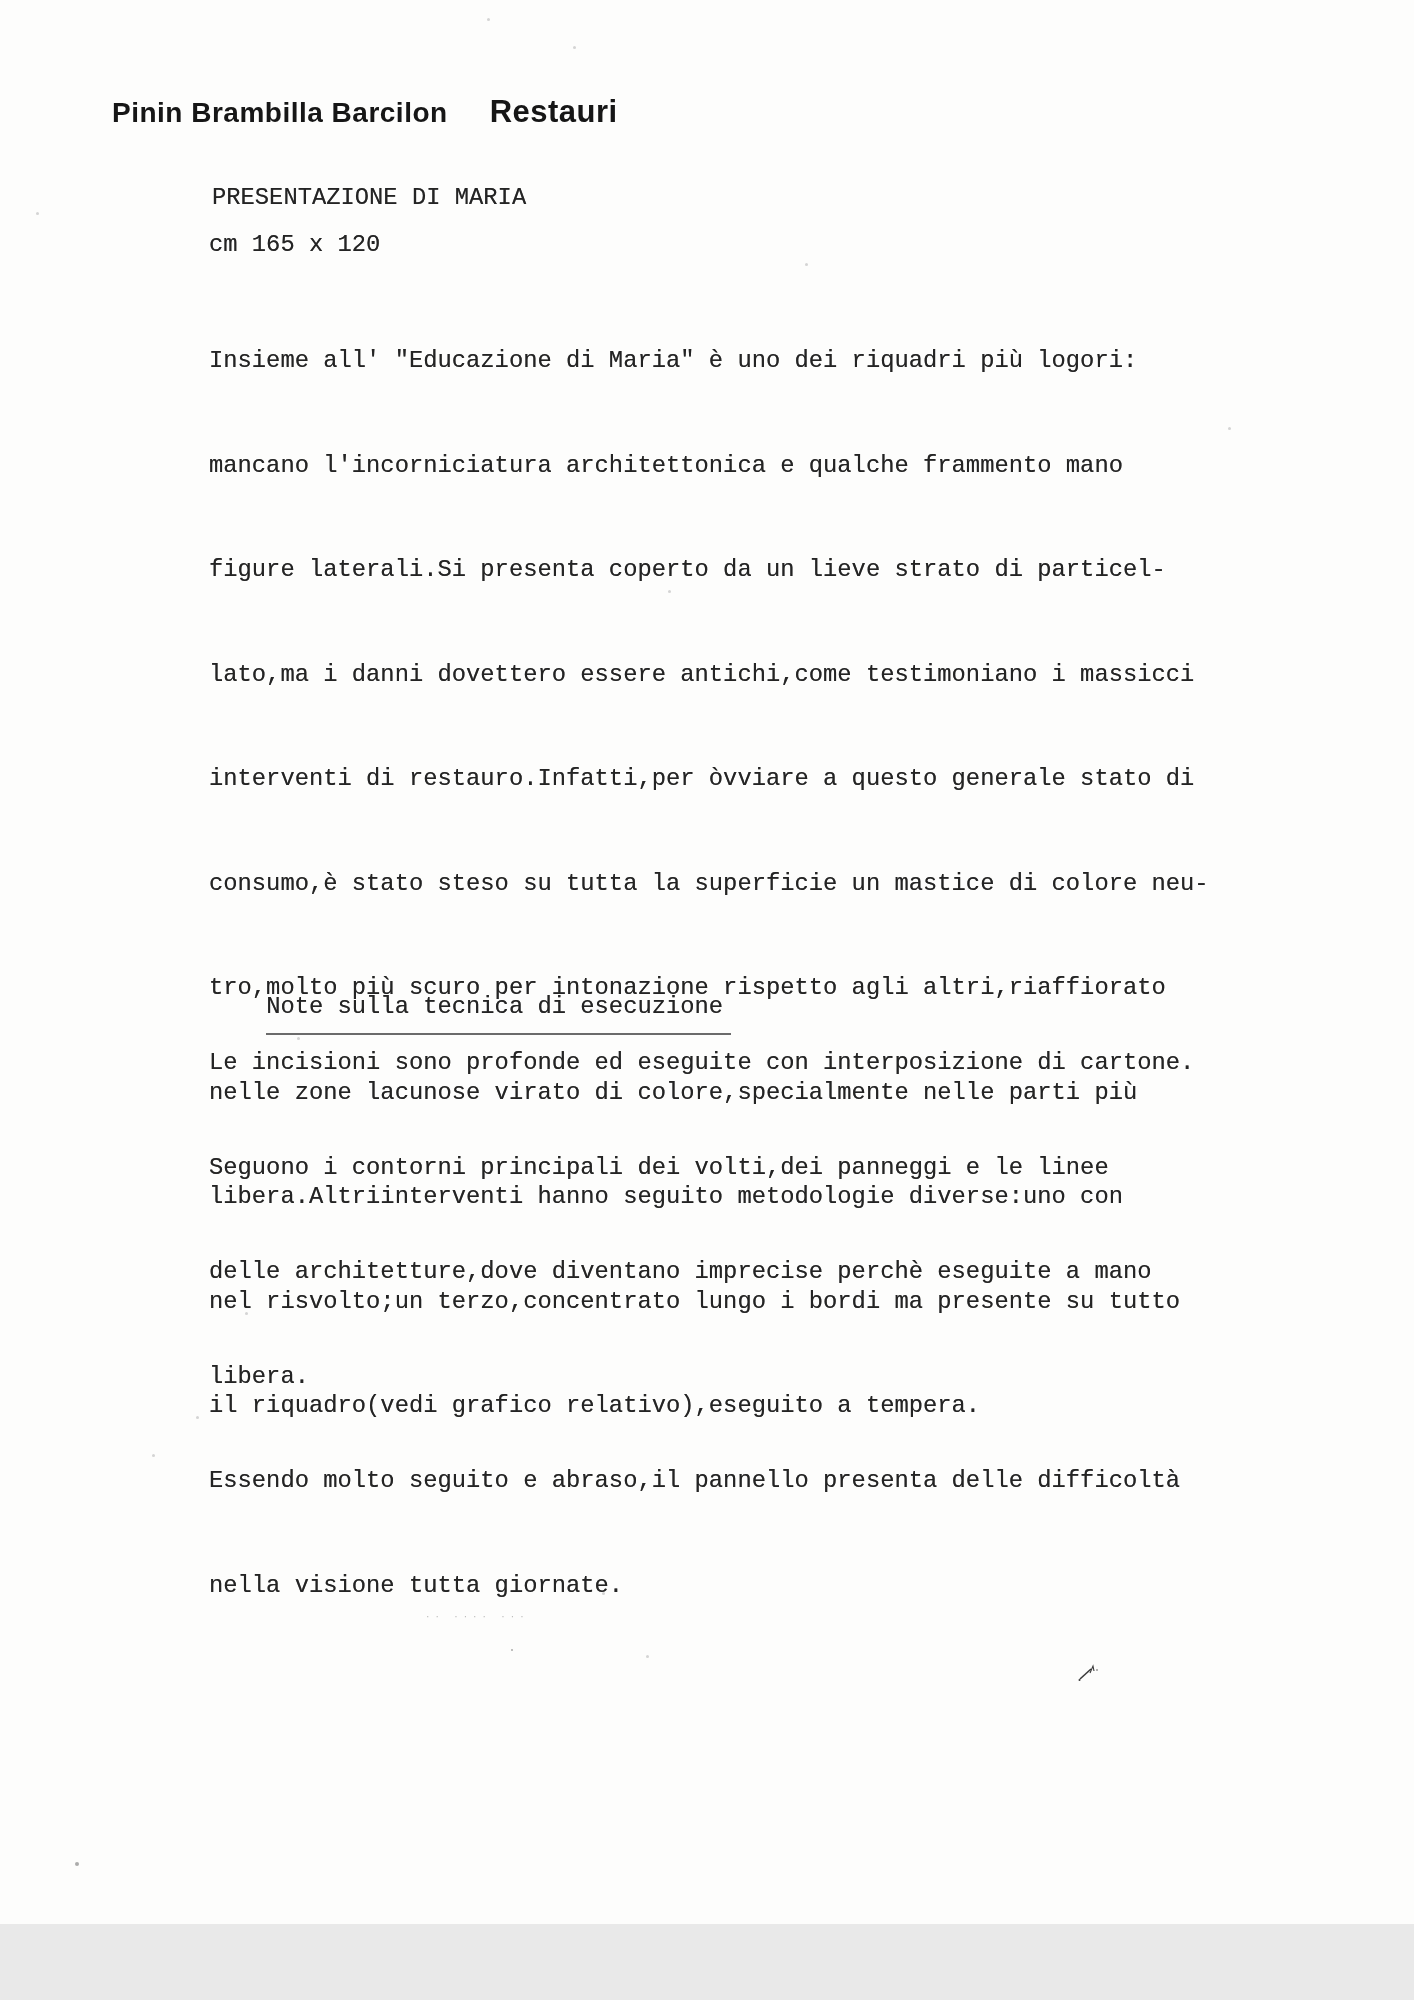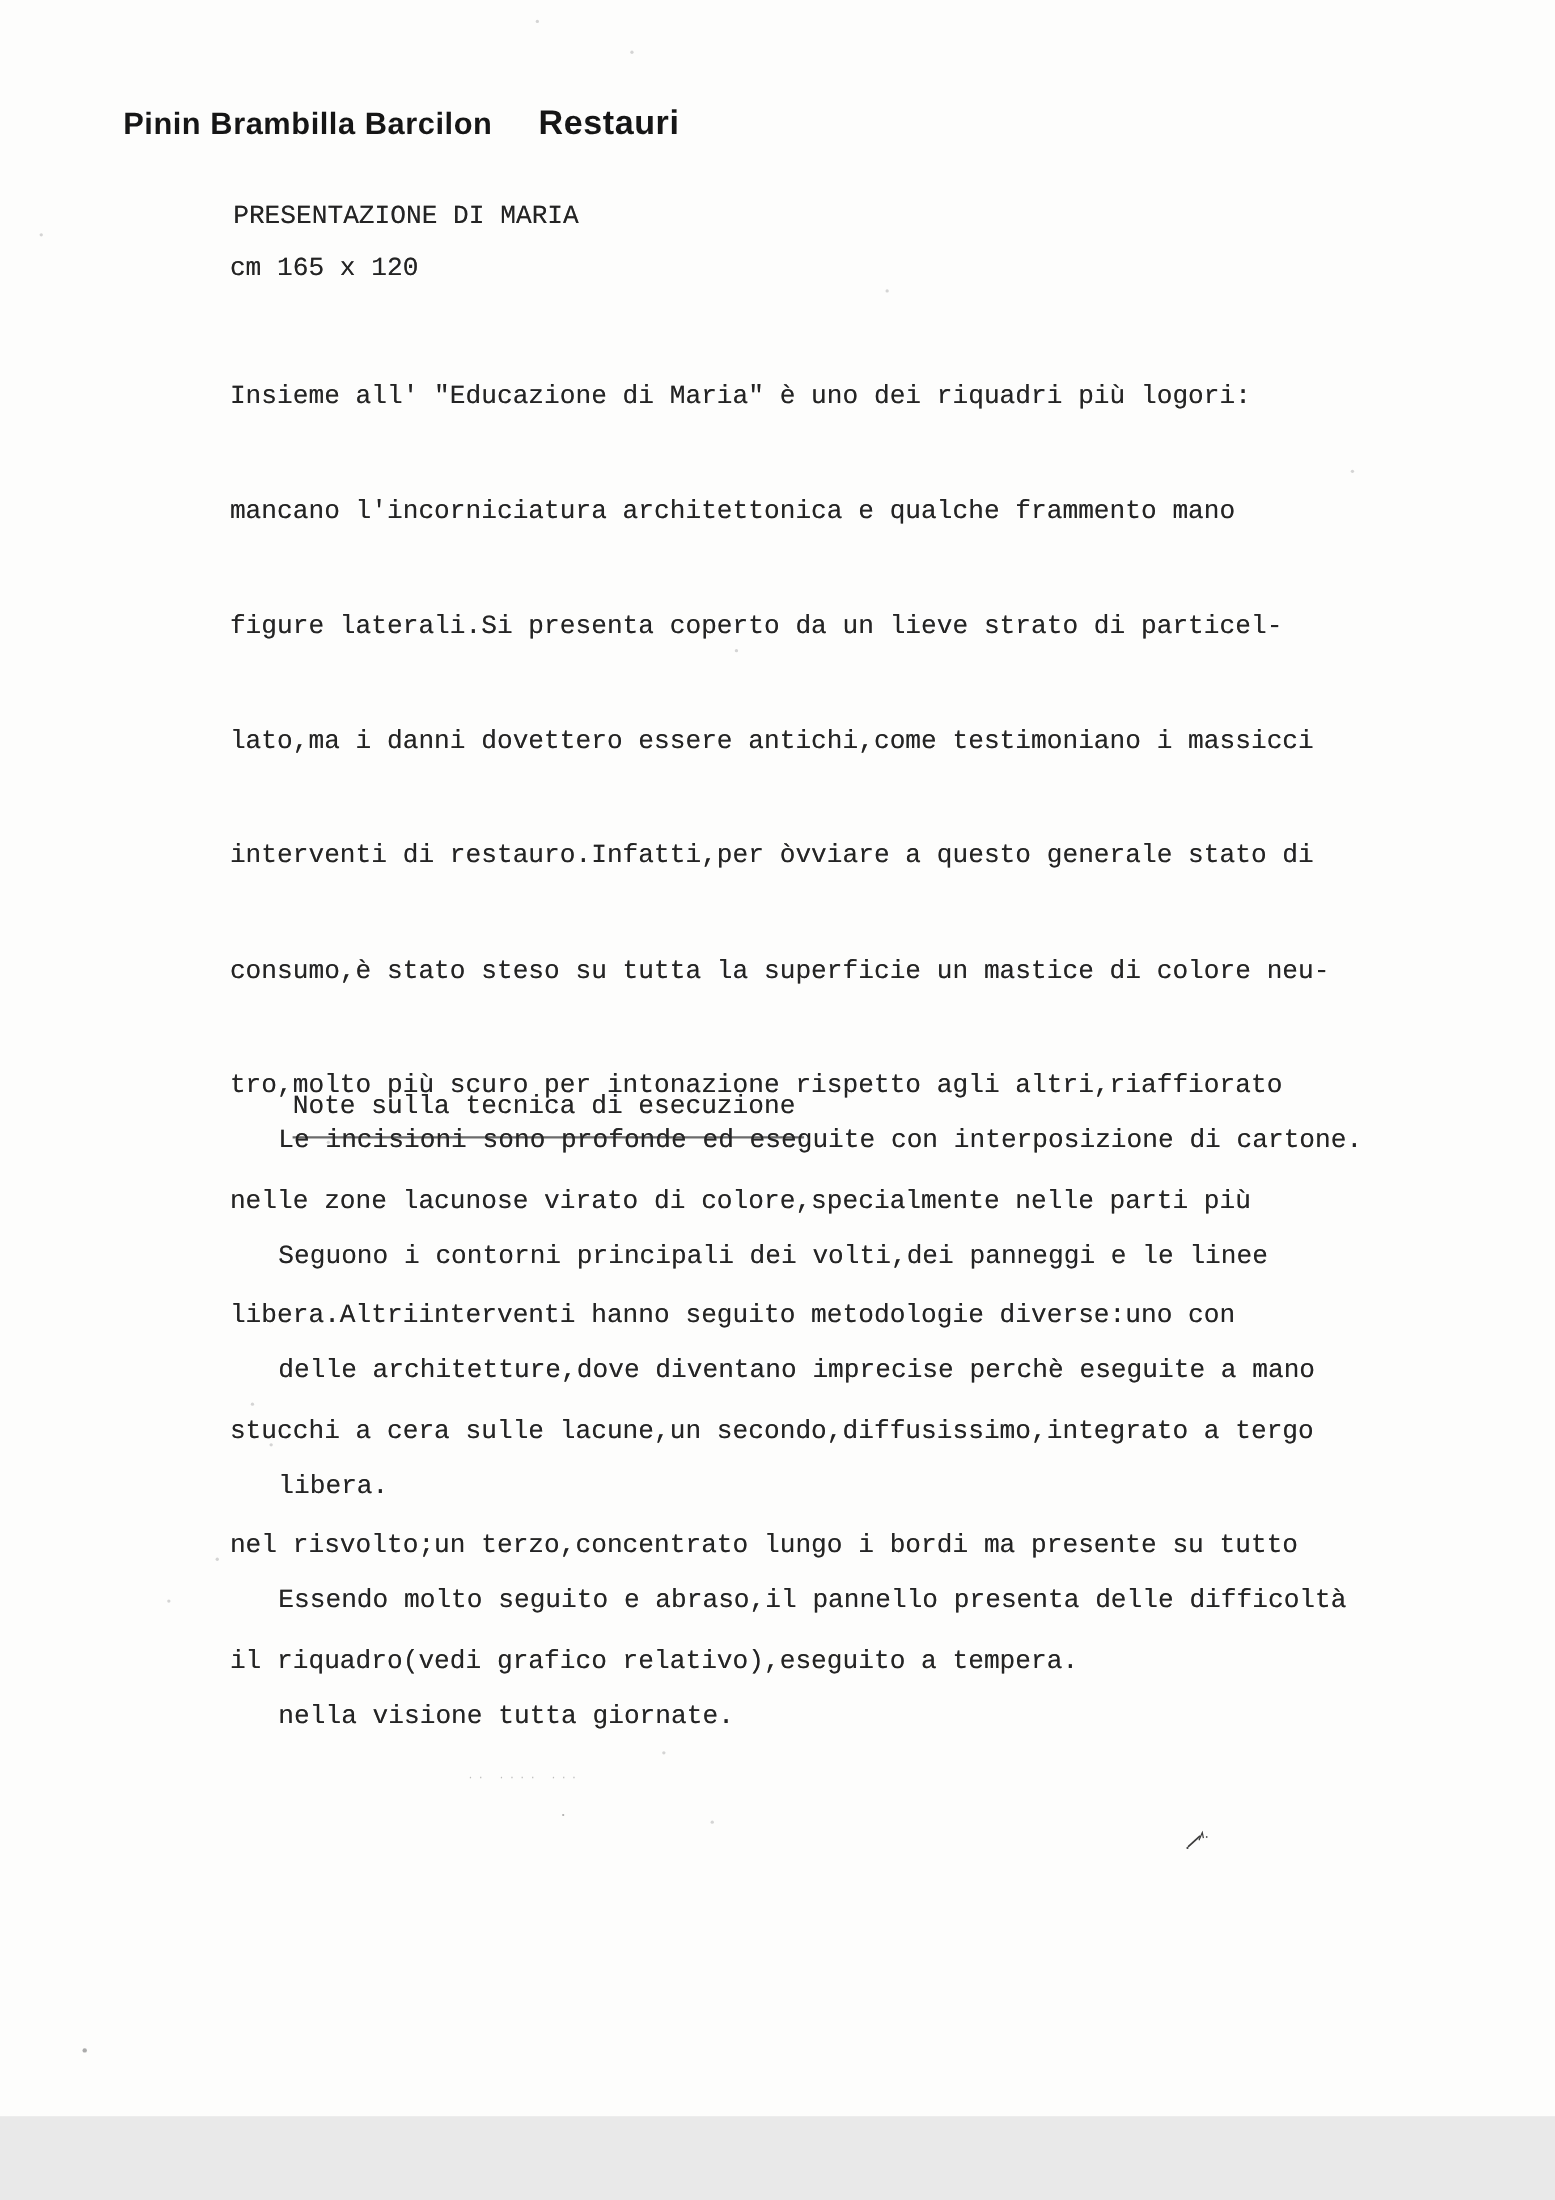--- a/index.html
+++ b/index.html
@@ -67,21 +67,21 @@
     margin: 0;
     font-weight: normal;
     line-height: 50px;
   }
   .section-heading .underlined {
     display: inline-block;
     border-bottom: 2.5px solid rgba(70,70,70,0.8);
     padding-right: 8px;
     padding-bottom: 1px;
   }
-  .para-technique { top: 959px; margin-left: 44px; }
+  .para-technique { top: 984px; }
 
   
   .speck {
     position: absolute;
     background: rgba(90,90,90,0.5);
     border-radius: 50%;
     width: 3px;
     height: 3px;
   }
   .speck.faint { background: rgba(120,120,120,0.3); }
@@ -120,21 +120,20 @@
   <div class="para para-restoration tw">
     <div class="line">Insieme all' "Educazione di Maria" è uno dei riquadri più logori:</div>
     <div class="line">mancano l'incorniciatura architettonica e qualche frammento mano</div>
     <div class="line">figure laterali.Si presenta coperto da un lieve strato di particel-</div>
     <div class="line">lato,ma i danni dovettero essere antichi,come testimoniano i massicci</div>
     <div class="line">interventi di restauro.Infatti,per òvviare a questo generale stato di</div>
     <div class="line">consumo,è stato steso su tutta la superficie un mastice di colore neu-</div>
     <div class="line">tro,molto più scuro per intonazione rispetto agli altri,riaffiorato</div>
     <div class="line">nelle zone lacunose virato di colore,specialmente nelle parti più</div>
     <div class="line">libera.Altriinterventi hanno seguito metodologie diverse:uno con</div>
-    <div class="line">stucchi a cera sulle lacune,un secondo,diffusissimo,integrato a tergo</div>
     <div class="line">nel risvolto;un terzo,concentrato lungo i bordi ma presente su tutto</div>
     <div class="line">il riquadro(vedi grafico relativo),eseguito a tempera.</div>
   </div>
 
   <h2 class="tw section-heading">
     <span class="underlined">Note sulla tecnica di esecuzione</span>
   </h2>
 
   <div class="para para-technique tw">
     <div class="line">Le incisioni sono profonde ed eseguite con interposizione di cartone.</div>

